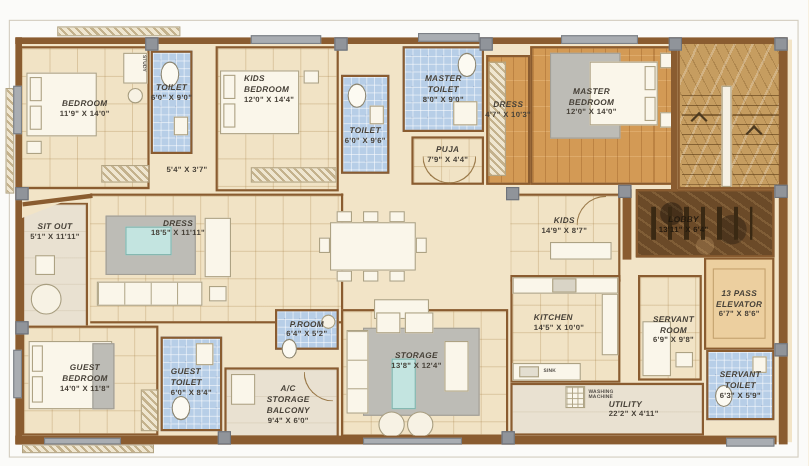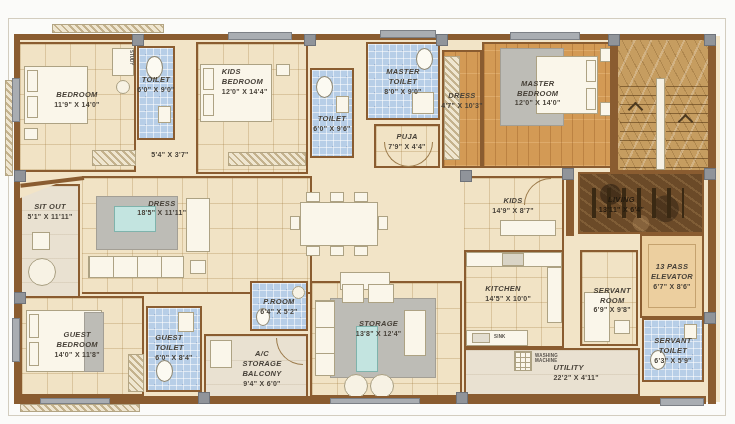--- a/index.html
+++ b/index.html
@@ -155,21 +155,21 @@
 
   <div class="room tile" style="left:464px;top:176px;width:100px;height:80px;border-left:none;">
     <div class="lbl" style="left:50%;top:36%;transform:translate(-50%,-50%);">
       <span class="nm">KIDS</span>
       <span class="dm">14'9" X 8'7"</span>
     </div>
   </div>
 
   <div class="room marbleD" style="left:578px;top:172px;width:126px;height:62px;">
     <div class="lbl" style="left:34%;top:52%;transform:translate(-50%,-50%);color:#241a0e;">
-      <span class="nm">LIVING</span>
+      <span class="nm">LOBBY</span>
       <span class="dm">13'11" X 6'4"</span>
     </div>
     <div class="bars" style="left:12px;top:14px;width:92px;height:30px;"></div>
   </div>
 
   <div class="room elevf" style="left:640px;top:234px;width:64px;height:84px;">
     <div class="furn" style="left:6px;top:8px;width:48px;height:64px;background:transparent;border:1px solid #c5a26e;"></div>
     <div class="lbl cen">
       <span class="nm">13 PASS
 ELEVATOR</span>
@@ -186,21 +186,21 @@
   </div>
 
   <div class="room blue" style="left:146px;top:306px;width:56px;height:86px;">
     <div class="lbl" style="left:50%;top:48%;transform:translate(-50%,-50%);text-align:left;">
       <span class="nm">GUEST
 TOILET</span>
       <span class="dm">6'0" X 8'4"</span>
     </div>
   </div>
 
-  <div class="room blue" style="left:250px;top:281px;width:58px;height:50px;">
+  <div class="room blue" style="left:250px;top:281px;width:58px;height:37px;">
     <div class="lbl cen">
       <span class="nm">P.ROOM</span>
       <span class="dm">6'4" X 5'2"</span>
     </div>
   </div>
 
   <div class="room lightf" style="left:204px;top:334px;width:104px;height:64px;">
     <div class="lbl" style="left:56%;top:54%;transform:translate(-50%,-50%);">
       <span class="nm">A/C STORAGE
 BALCONY</span>

